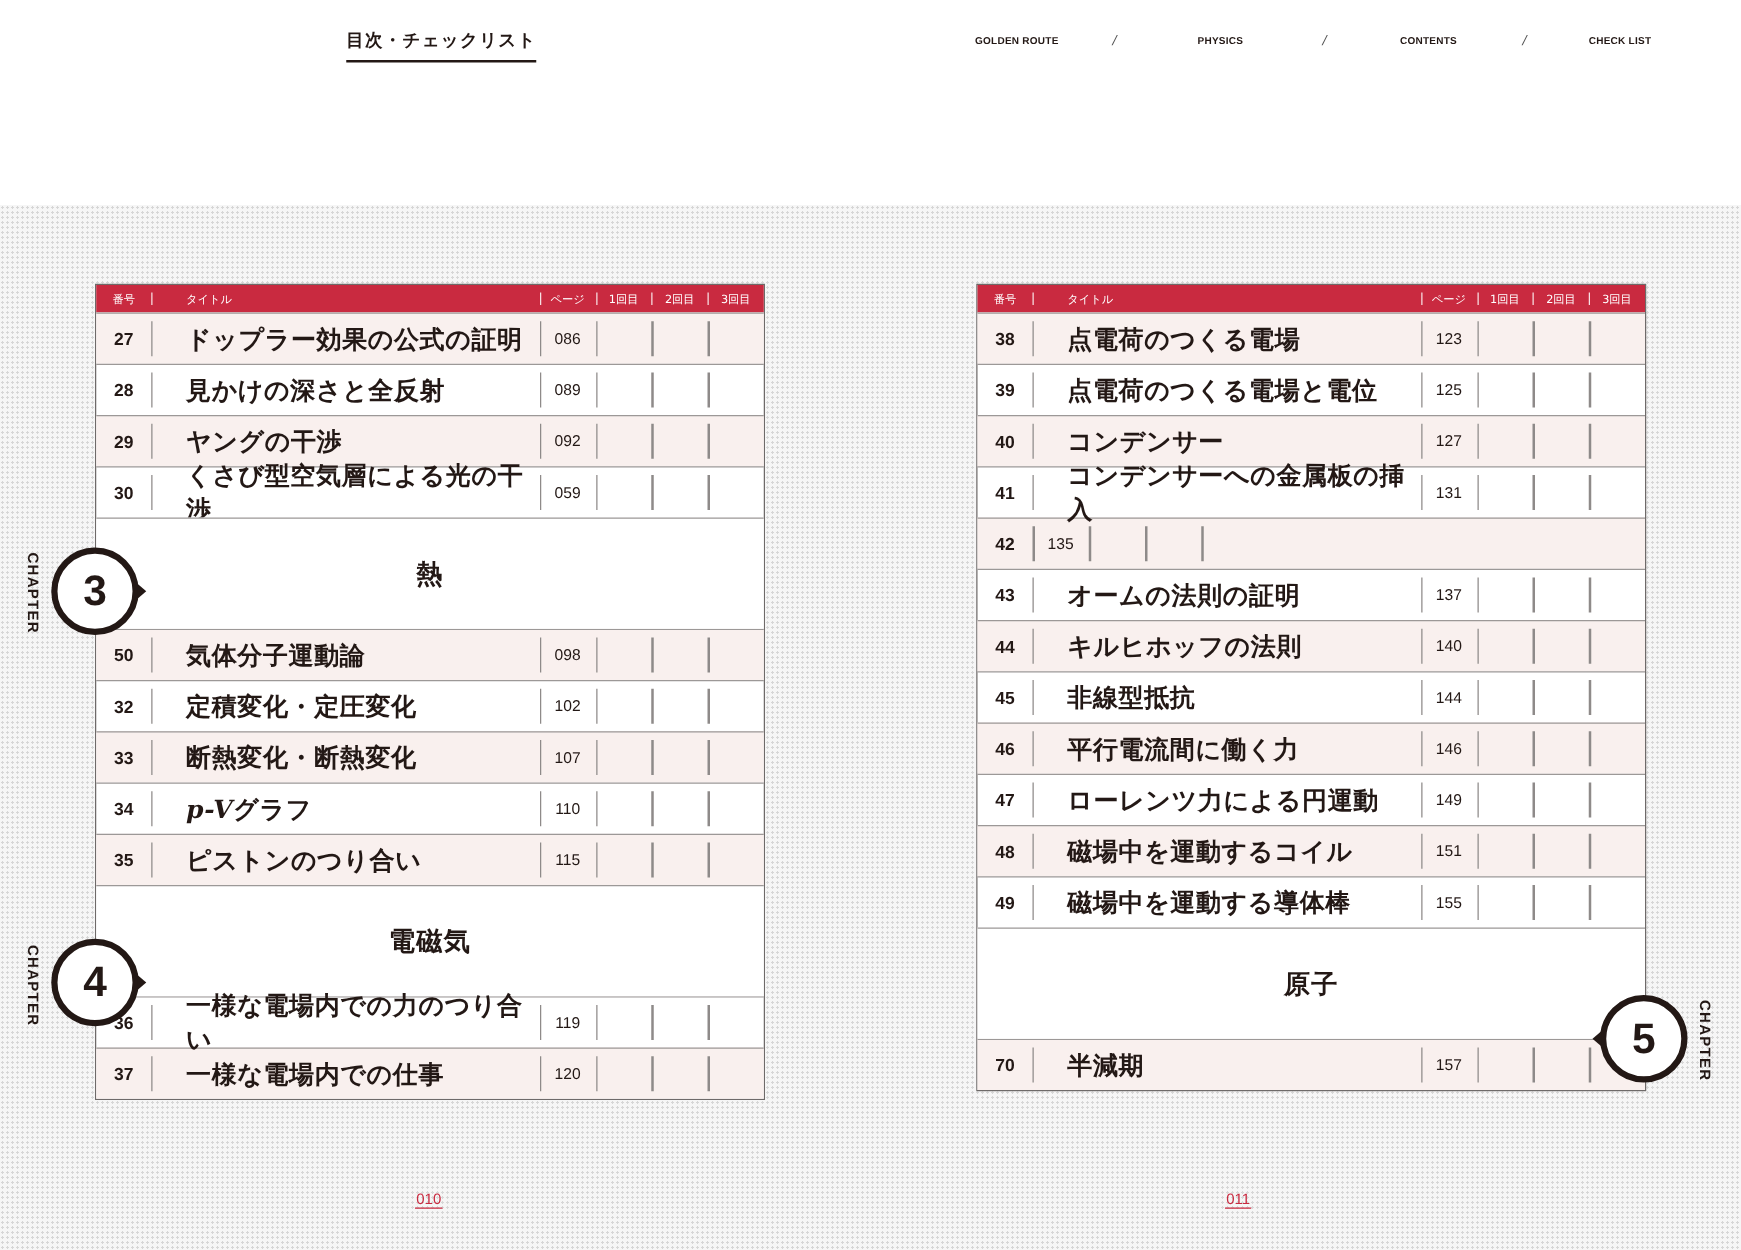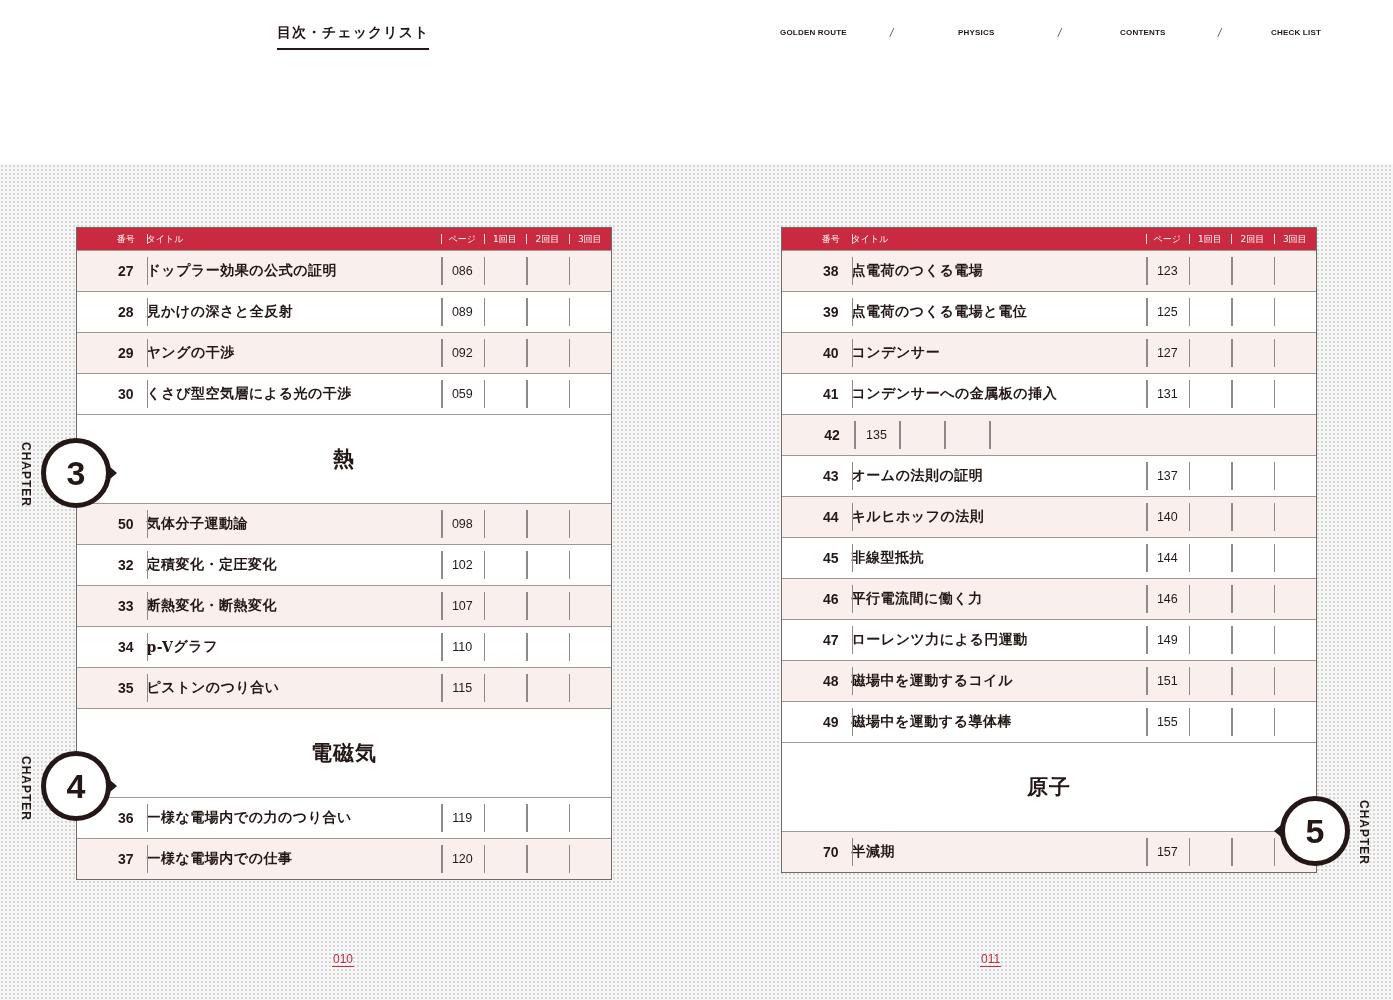--- a/index.html
+++ b/index.html
@@ -14,34 +14,34 @@
 
     .bottom { position: absolute; left: 0; top: 164px; width: 1393px; height: 836px;
       background-color: #f6f6f6;
       background-image: radial-gradient(#d6d6d6 0.8px, transparent 1px);
       background-size: 4px 4px; }
 
     .tbl { position: absolute; width: 536px; background: #fff; border: 1.5px solid #6e6a69; }
     .tbl-head { height: 22px; background: #c92a40; display: flex; align-items: center; color: #fff; font-size: 9px; }
     .th { position: relative; height: 100%; display: flex; align-items: center; }
     .th.sep::before { content: ""; position: absolute; left: 0; top: 6px; bottom: 6px; width: 1px; background: rgba(255,255,255,0.85); }
-    .c-num { width: 44px; justify-content: center; margin-left: 28px; }
-    .c-title { width: 312px; padding-left: 0; }
+    .c-num { width: 44px; justify-content: center; }
+    .c-title { width: 312px; padding-left: 28px; }
     .c-page { width: 45px; justify-content: center; }
     .c-chk { width: 45px; justify-content: center; }
 
     .row { height: 41px; display: flex; border-top: 1.5px solid #9c9897; }
     .row:first-of-type { border-top: none; }
     .row.alt { background: #f9f0ee; }
     .cell { position: relative; height: 100%; display: flex; align-items: center; }
     .cell.sep::before { content: ""; position: absolute; left: 0; top: 6px; bottom: 6px; width: 1.5px; background: #8e8a89; }
     .row .c-num { font-family: "Liberation Sans", sans-serif; font-weight: bold; font-size: 14px; color: #231815; }
-    .row .c-title { font-size: 14px; font-weight: bold; color: #231815; letter-spacing: 0.5px; }
+    .row .c-title { font-size: 20px; font-weight: bold; color: #231815; letter-spacing: 0.5px; }
     .row .c-page { font-family: "Liberation Sans", sans-serif; font-size: 12.5px; color: #231815; }
-    .italic-var { font-family: "DejaVu Serif", serif; font-weight: bold; }
+    .italic-var { font-family: "DejaVu Serif", serif; font-style: italic; font-weight: bold; }
 
     .chapter-row { height: 89.2px; border-top: 1.5px solid #9c9897; display: flex; align-items: center; justify-content: center; background: #fff; position: relative; }
     .chapter-name { font-size: 21px; font-weight: bold; color: #231815; letter-spacing: 1px; }
 
     .badge { position: absolute; width: 70px; height: 70px; border: 5px solid #231815; border-radius: 50%; background: #fff; display: flex; align-items: center; justify-content: center; font-family: "Liberation Sans", sans-serif; font-size: 34px; font-weight: bold; color: #231815; z-index: 3; }
     .badge .arrow { position: absolute; top: 50%; width: 0; height: 0; border-top: 6px solid transparent; border-bottom: 6px solid transparent; margin-top: -6px; }
     .badge.right-arrow .arrow { right: -11px; border-left: 7px solid #231815; }
     .badge.left-arrow .arrow { left: -11px; border-right: 7px solid #231815; }
     .chapter-label { position: absolute; font-family: "Liberation Sans", sans-serif; font-size: 12px; font-weight: bold; letter-spacing: 1px; color: #231815; writing-mode: vertical-rl; z-index: 3; }
 

